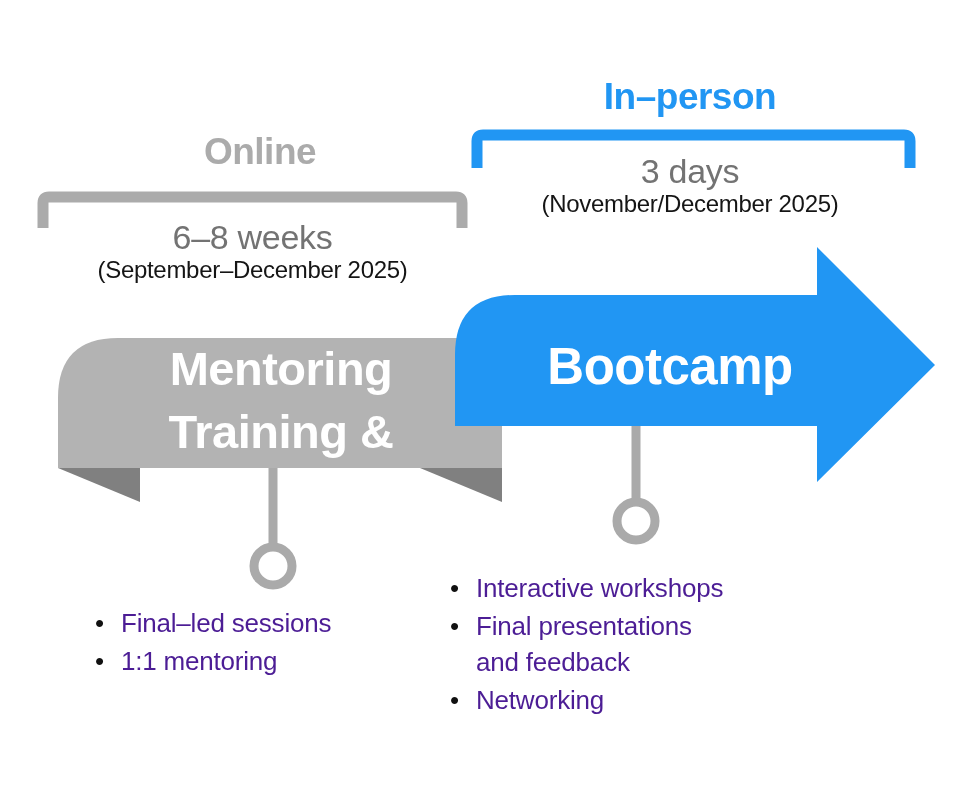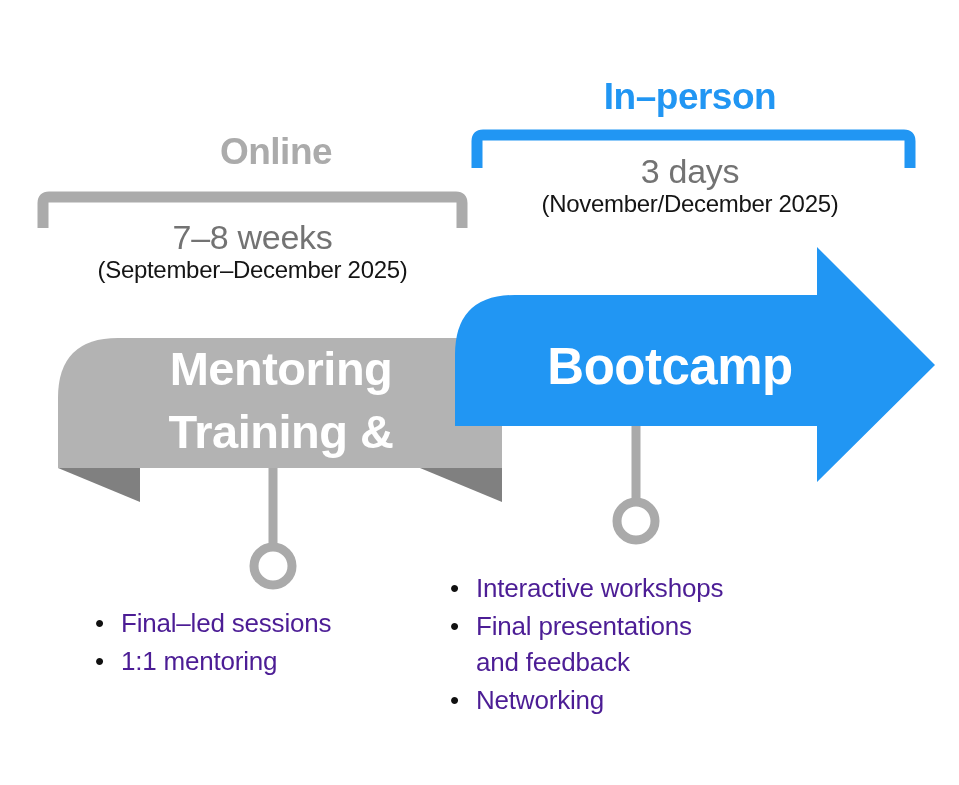--- a/index.html
+++ b/index.html
@@ -31,21 +31,20 @@
     letter-spacing: -0.5px;
     white-space: nowrap;
     text-align: center;
   }
   #online-label {
     left: 0px;
     top: 131px;
     width: 520px;
     font-size: 37px;
     color: #ababab;
-    margin-left: 16px;
   }
   #inperson-label {
     left: 470px;
     top: 76px;
     width: 440px;
     font-size: 37px;
     color: #2196f3;
   }
 
   
@@ -157,21 +156,21 @@
   <div class="abs phase-label" id="inperson-label">In–person</div>
 
   <svg class="abs" id="brackets" viewBox="0 0 959 785">
 
     <path d="M 43 228 L 43 203 Q 43 197 49 197 L 456 197 Q 462 197 462 203 L 462 228" fill="none" stroke="#ababab" stroke-width="11" stroke-linecap="butt"></path>
 
     <path d="M 477 168 L 477 141 Q 477 135 483 135 L 904 135 Q 910 135 910 141 L 910 168" fill="none" stroke="#2196f3" stroke-width="11" stroke-linecap="butt"></path>
   </svg>
 
   <div class="abs duration-block" id="online-duration">
-    <div class="duration-main">7–8 weeks</div>
+    <div class="duration-main">6–8 weeks</div>
     <div class="duration-sub">(September–December 2025)</div>
   </div>
 
   <div class="abs duration-block" id="inperson-duration">
     <div class="duration-main">3 days</div>
     <div class="duration-sub">(November/December 2025)</div>
   </div>
 
   <svg class="abs" id="shapes" viewBox="0 0 959 785">
 

